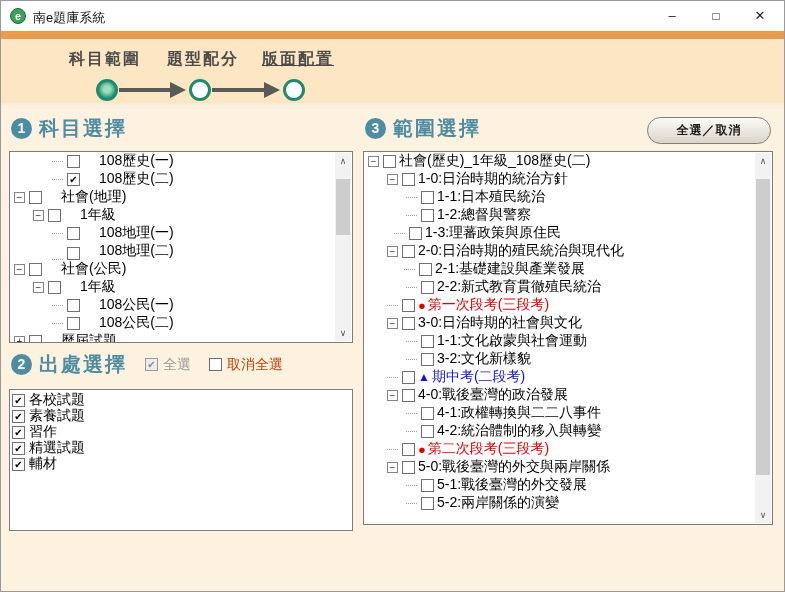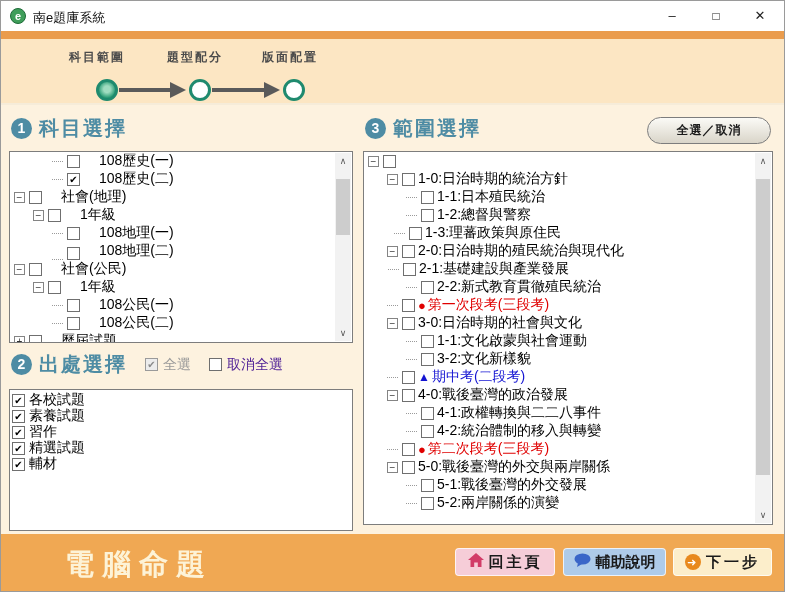--- a/index.html
+++ b/index.html
@@ -14,22 +14,22 @@
               background:#3f9e5a; border:1px solid #1e6b38; color:#ffffff; font-size:11px; font-weight:bold;
               text-align:center; line-height:14px; }
   .app-title { position:absolute; left:32px; top:8px; font-size:13px; color:#111; }
   .winbtn { position:absolute; top:0; width:40px; height:30px; text-align:center; line-height:30px;
             font-size:13px; color:#222; cursor:default; }
   .winbtn.min { right:92px; } .winbtn.max { right:48px; font-size:12px;} .winbtn.close { right:4px; }
 
   
   .orange-strip { height:8px; background:#ea9c4d; }
   .stepbar { position:relative; height:66px; background:#fce6c3; border-bottom:2px solid #f6ecd9; }
-  .step-label { position:absolute; top:10px; font-size:12px; font-weight:bold; color:#4b4b4b; letter-spacing:2px; }
-  .sl1 { left:68px; } .sl2 { left:166px; } .sl3 { left:261px; }
+  .step-label { position:absolute; top:10px; font-size:16px; font-weight:bold; color:#4b4b4b; letter-spacing:2px; }
+  .sl1 { left:68px; } .sl2 { left:166px; } .sl3 { left:261px;text-decoration:underline; }
   .step-circle { position:absolute; top:40px; width:22px; height:22px; border-radius:50%;
                  border:3px solid #1f8a6e; background:#ffffff; }
   .step-circle.done { background:radial-gradient(circle at 50% 45%, #9fdcc0 0 28%, #2e9e77 70%); }
   .sc1 { left:95px; } .sc2 { left:188px; } .sc3 { left:282px; }
   .step-line { position:absolute; top:49px; height:4px; background:#5a5a5a; }
   .ln1 { left:118px; width:52px; } .ln2 { left:211px; width:53px; }
   .step-arrow { position:absolute; top:43px; width:0; height:0;
                 border-top:8px solid transparent; border-bottom:8px solid transparent;
                 border-left:16px solid #5a5a5a; }
   .ar1 { left:169px; } .ar2 { left:263px; }
@@ -63,21 +63,21 @@
   .lbl.c-red { color:#e00000; } .lbl.c-blue { color:#1414d2; }
   .tree-left .lbl { margin-left:16px; }
 
   
   .srow { display:flex; align-items:center; height:16px; font-size:14px; }
   .srow .cb { margin-right:4px; }
 
   
   .hdr-check { display:flex; align-items:center; margin-left:18px; font-size:14px; }
   .hdr-check .cb { margin-right:5px; }
-  .hdr-check .hlbl { color:#4c1d95; }
+  .hdr-check .hlbl { color:#c2410c; }
   .hdr-check .hlbl.dim { color:#9a9a9a; }
 
   
   .pill-btn { position:absolute; left:646px; top:12px; width:124px; height:27px; border-radius:14px;
               border:1px solid #7d7d7d; background:linear-gradient(#fbfaf6, #d9d5c9);
               font-size:12px; font-weight:bold; color:#1a1a1a; text-align:center; line-height:25px;
               letter-spacing:1px; cursor:default; }
 
   
   .sbar { position:absolute; top:1px; bottom:1px; right:1px; width:16px; background:#f2f2f2; }
@@ -240,20 +240,21 @@
       <span class="num-circle">3</span>
       <span class="sec-title">範圍選擇</span>
     </div>
 
     <div class="pill-btn">全選／取消</div>
 
     <div class="box tree-right" id="range-tree">
       <div class="trow" style="padding-left: 4px;">
           <span class="expander">−</span>
           <span class="cb"></span>
+          <span class="lbl">社會(歷史)_1年級_108歷史(二)</span>
         </div>
         <div class="trow" style="padding-left: 23px;">
           <span class="expander">−</span>
           <span class="cb"></span>
           <span class="lbl">1-0:日治時期的統治方針</span>
         </div>
         <div class="trow" style="padding-left: 42px;">
           <span class="dash"></span>
           <span class="cb"></span>
           <span class="lbl">1-1:日本殖民統治</span>
@@ -266,21 +267,21 @@
         <div class="trow" style="padding-left: 30px;">
           <span class="dash"></span>
           <span class="cb"></span>
           <span class="lbl">1-3:理蕃政策與原住民</span>
         </div>
         <div class="trow" style="padding-left: 23px;">
           <span class="expander">−</span>
           <span class="cb"></span>
           <span class="lbl">2-0:日治時期的殖民統治與現代化</span>
         </div>
-        <div class="trow" style="padding-left: 24px;">
+        <div class="trow" style="padding-left: 40px;">
           <span class="dash"></span>
           <span class="cb"></span>
           <span class="lbl">2-1:基礎建設與產業發展</span>
         </div>
         <div class="trow" style="padding-left: 42px;">
           <span class="dash"></span>
           <span class="cb"></span>
           <span class="lbl">2-2:新式教育貫徹殖民統治</span>
         </div>
         <div class="trow" style="padding-left: 23px;">
@@ -348,41 +349,14 @@
         </div>
         <div class="sbar">
         <span class="sarrow up">∧</span>
         <span class="sthumb"></span>
         <span class="sarrow down">∨</span>
       </div>
     </div>
 
   </div>
 
-  <div class="footer">
-    <span class="brand">電腦命題</span>
-
-    <div class="fbtn btn-home">
-      <span class="icon">
-        <svg width="16" height="15" viewBox="0 0 16 15">
-            <path d="M8 0 L16 7 H13.5 V14 H9.8 V9.4 H6.2 V14 H2.5 V7 H0 Z" fill="#d23c68"></path>
-          </svg>
-      </span>
-      <span>回主頁</span>
-    </div>
-
-    <div class="fbtn btn-help">
-      <span class="icon">
-        <svg width="17" height="15" viewBox="0 0 17 15">
-            <ellipse cx="8.5" cy="6" rx="8" ry="5.6" fill="#3a66c8"></ellipse>
-            <path d="M4 10 L3 14 L8 11 Z" fill="#3a66c8"></path>
-          </svg>
-      </span>
-      <span>輔助說明</span>
-    </div>
-
-    <div class="fbtn btn-next">
-      <span class="icon next-circle">➜</span>
-      <span>下一步</span>
-    </div>
-  </div>
 
 </div>
 
 </body></html>

